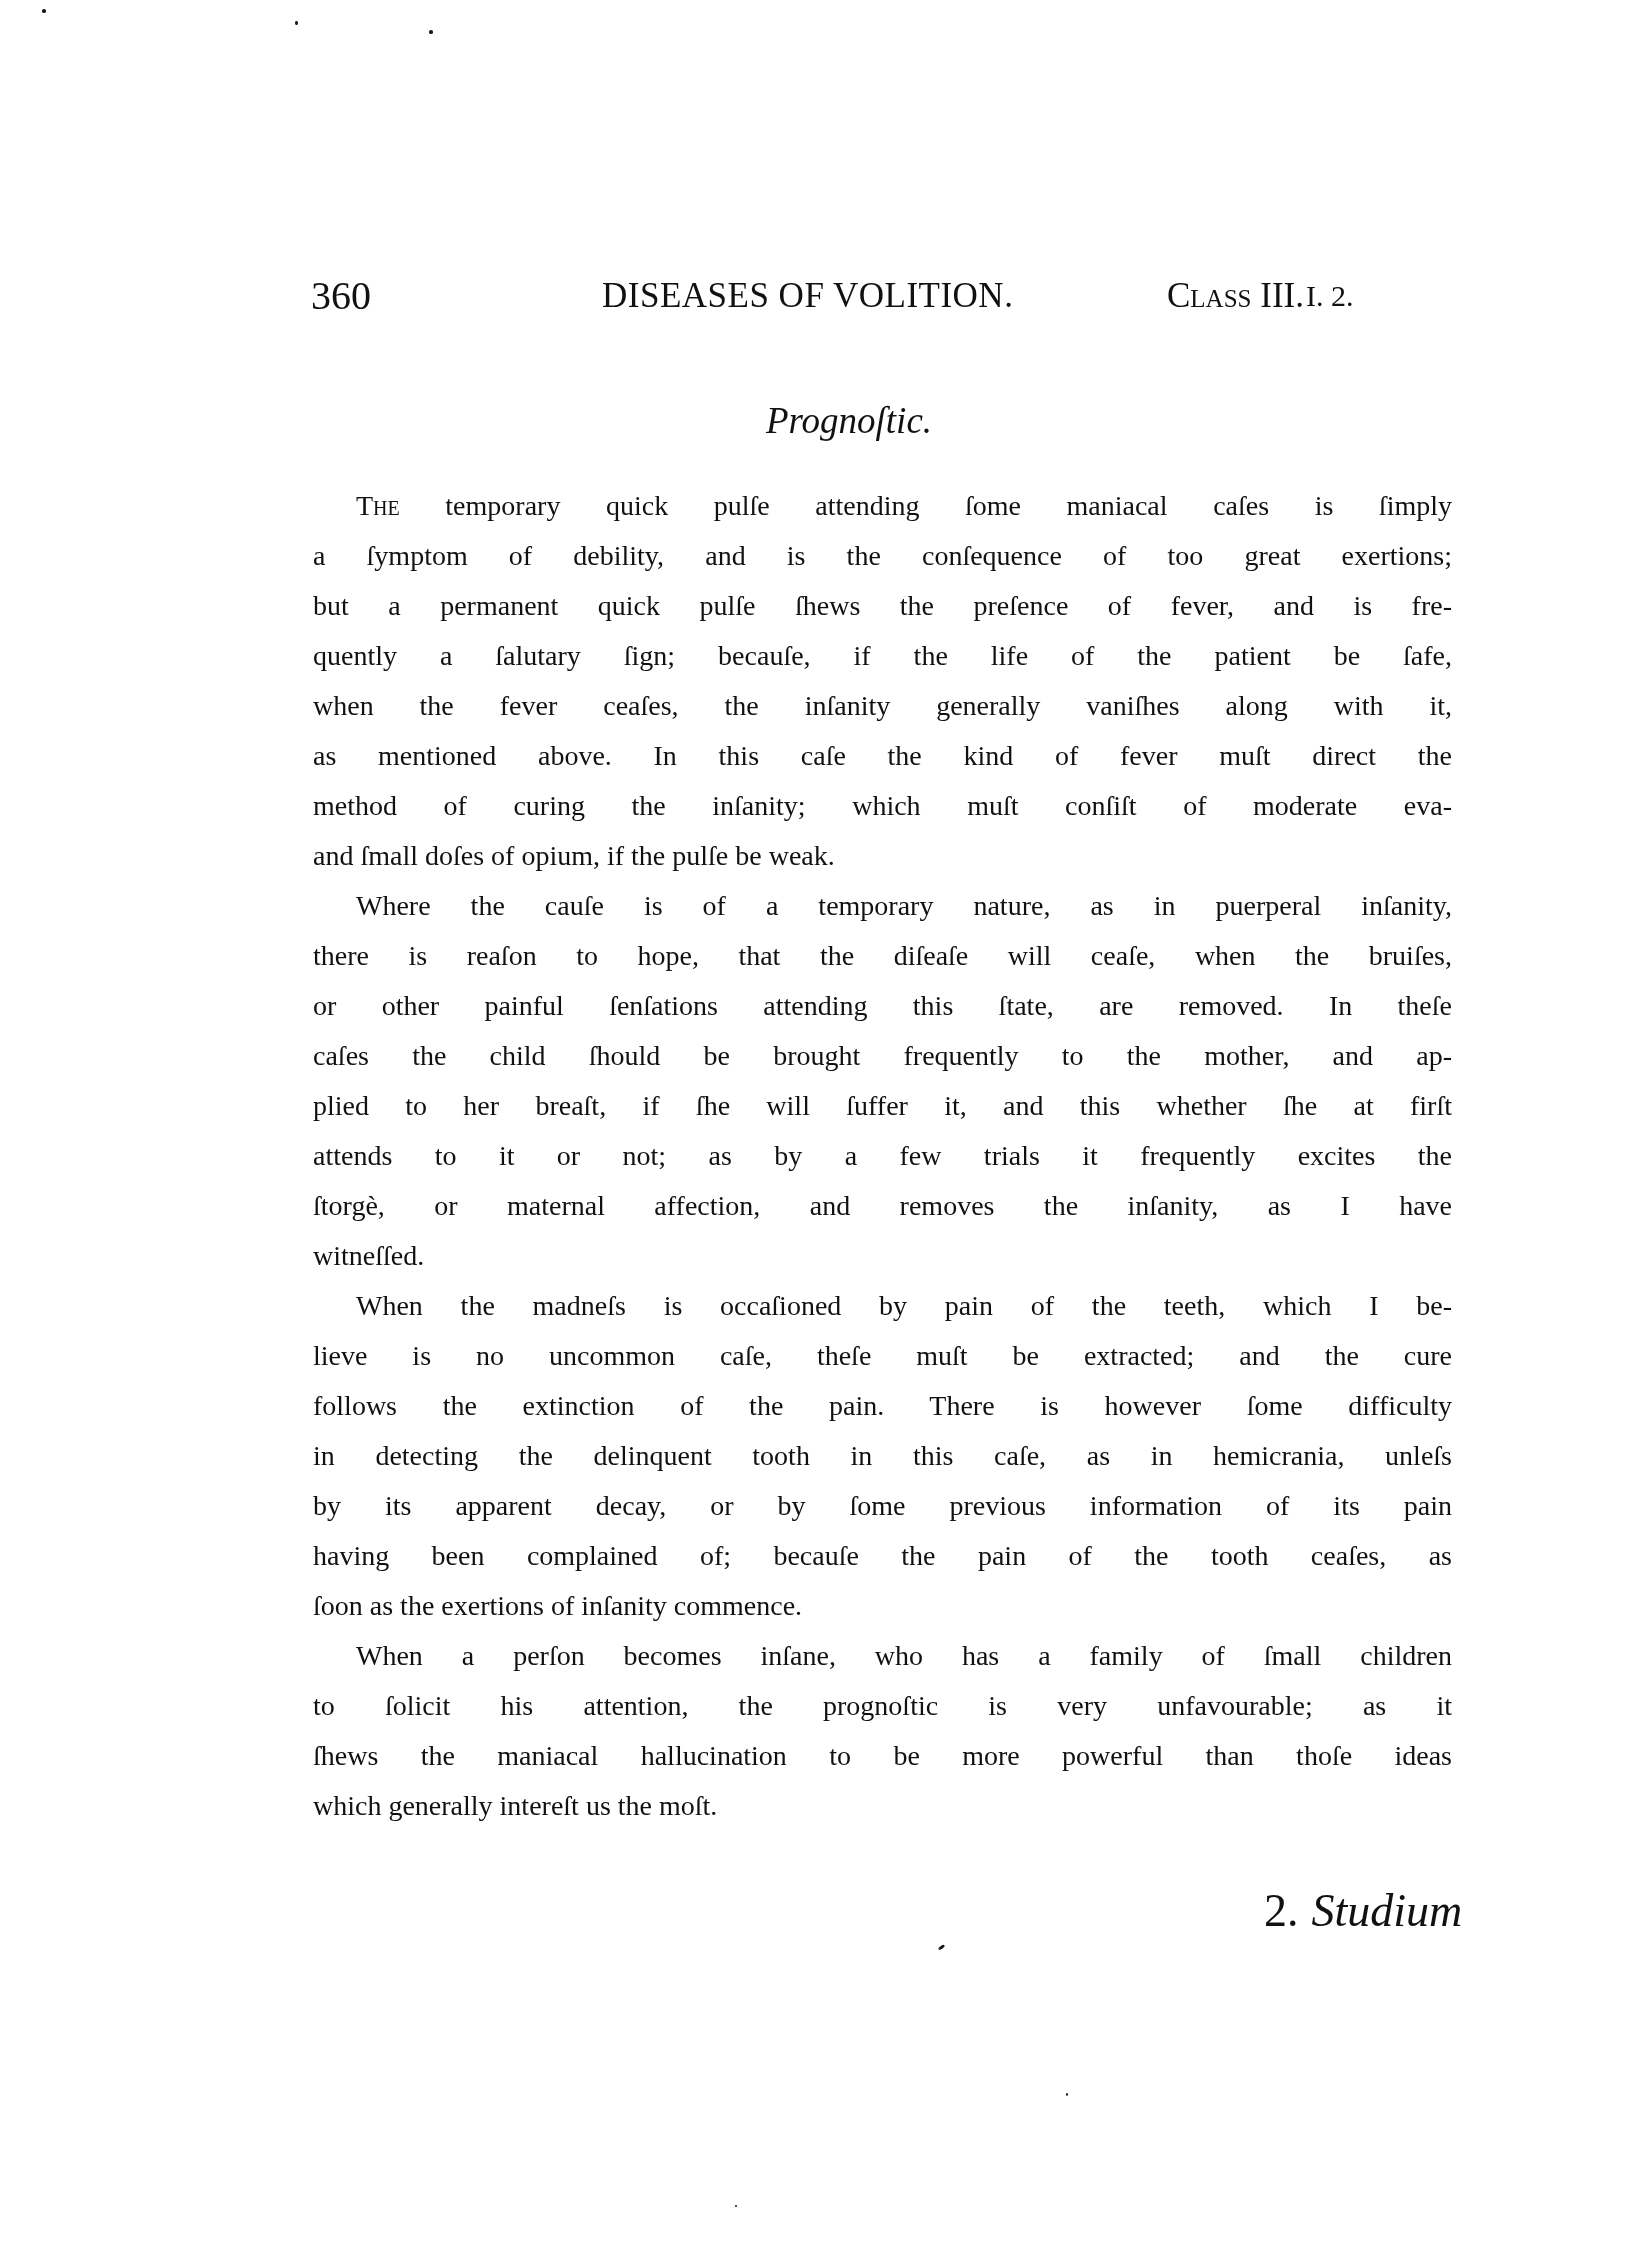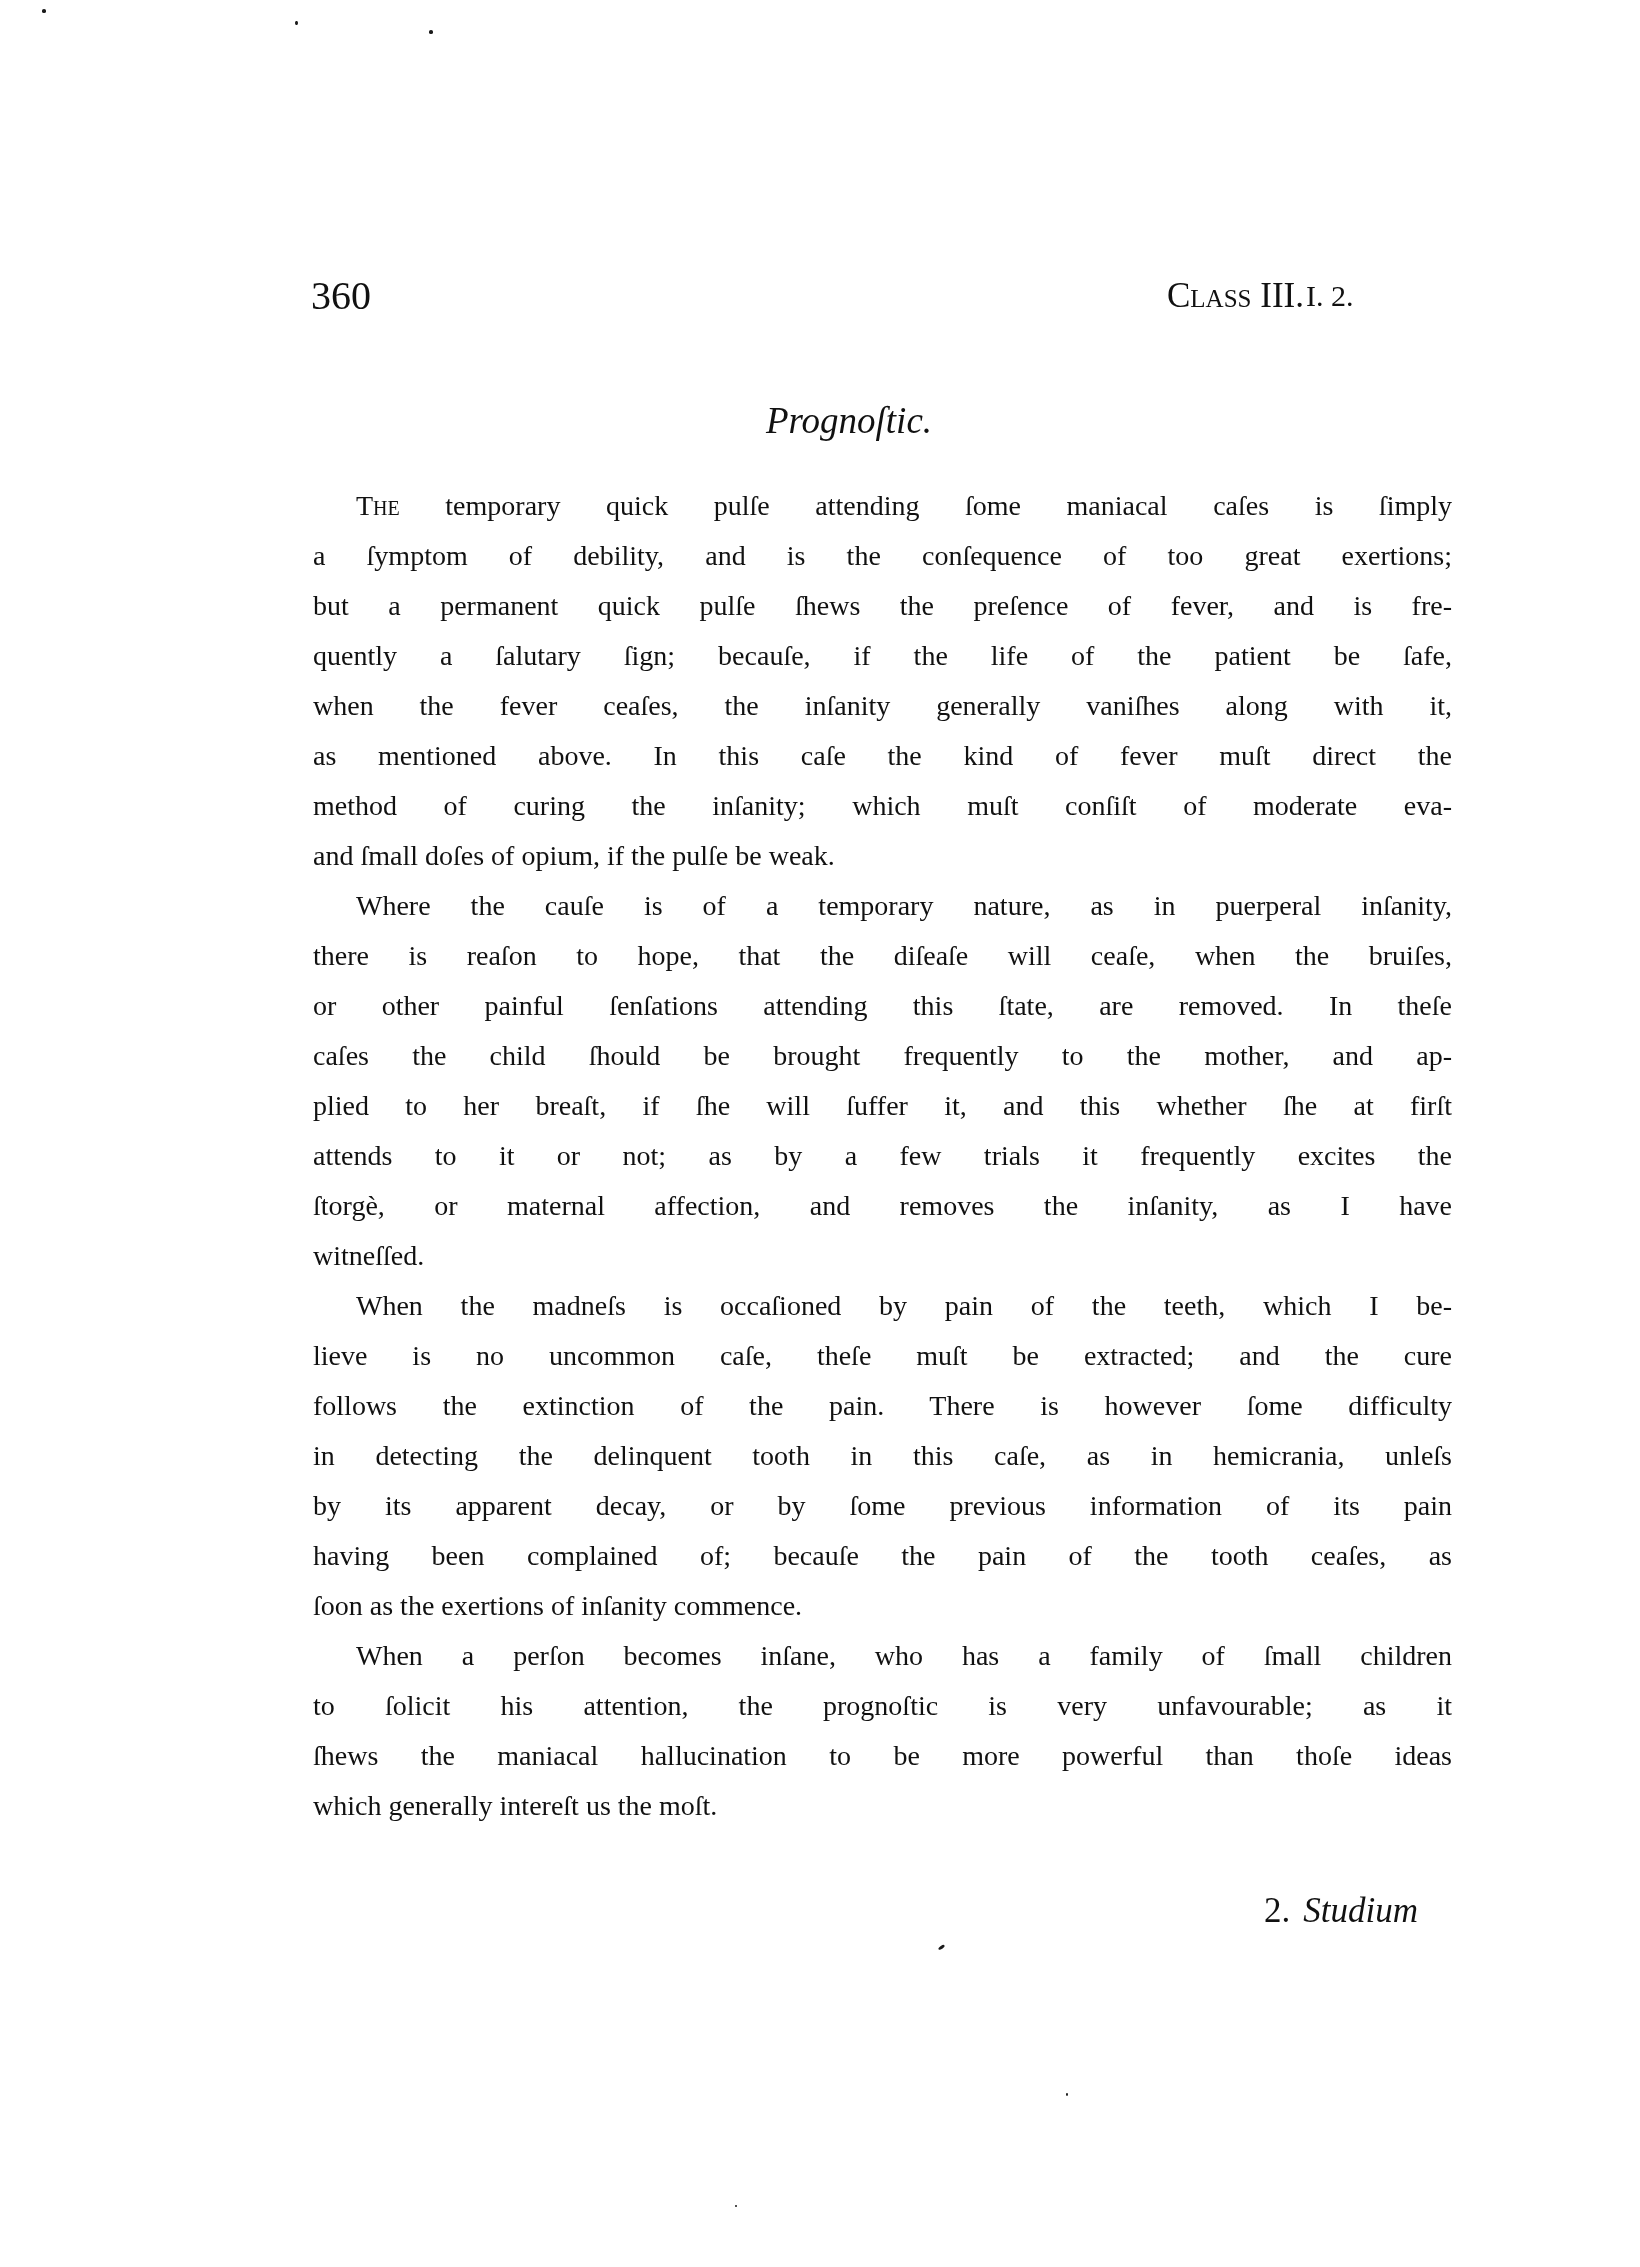--- a/index.html
+++ b/index.html
@@ -89,40 +89,41 @@
     }
     .line.indent { padding-left: 43px; }
     .line.last { text-align-last: left; }
     .smallcaps-lead {
       font-variant: small-caps;
     }
     .catchword {
       position: absolute;
       left: 1264px;
       top: 1887px;
-      font-size: 35px;
+      font-size: 46px;
       line-height: 47px;
       font-style: italic;
     }
     .catchword .num { font-style: normal; margin-right: 13px; }
   </style>
 </head>
 <body>
 
 <div class="page">
 
   <span class="speck" style="left:42px;top:9.3px;width:3.7px;height:3.7px;"></span>
   <span class="speck" style="left:295px;top:20.5px;width:2.8px;height:4.7px;"></span>
   <span class="speck" style="left:429px;top:30px;width:3.7px;height:3.7px;"></span>
   <span class="speck" style="left:938px;top:1946px;width:6.5px;height:2.8px;transform:rotate(-35deg);"></span>
   <span class="speck" style="left:1066px;top:2093px;width:1.9px;height:2.8px;"></span>
   <span class="speck" style="left:735px;top:2205px;width:1.9px;height:1.9px;"></span>
 
   <div class="running-head">
     <span class="page-number">360</span>
+    <span class="running-title">DISEASES OF VOLITION.</span>
     <span class="class-label">Class III.</span>
     <span class="section-ref">I. 2.</span>
   </div>
 
   <div class="section-heading">Prognoſtic.</div>
 
   <div class="body-text">
 
     <div class="paragraph">
       <span class="line indent"><span class="smallcaps-lead">The</span><span> temporary quick pulſe attending ſome maniacal caſes is ſimply</span></span>

